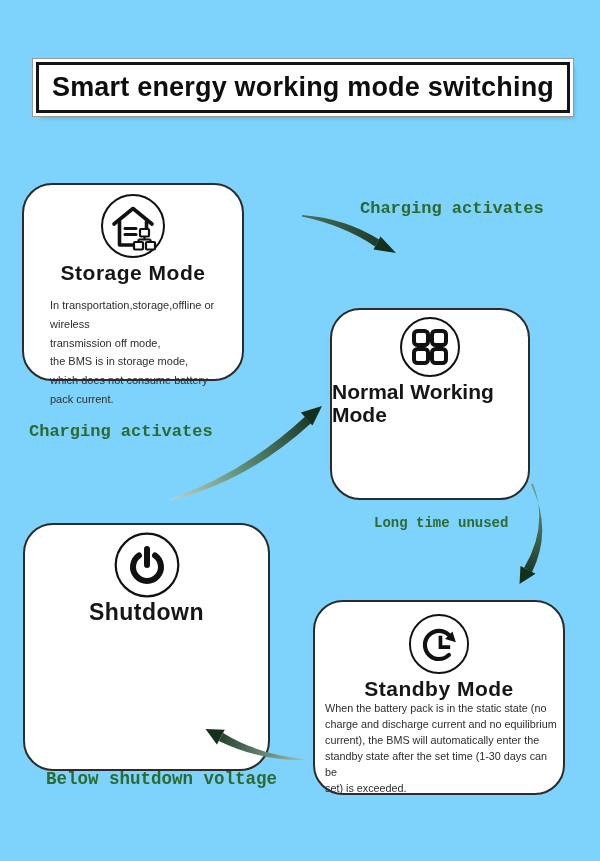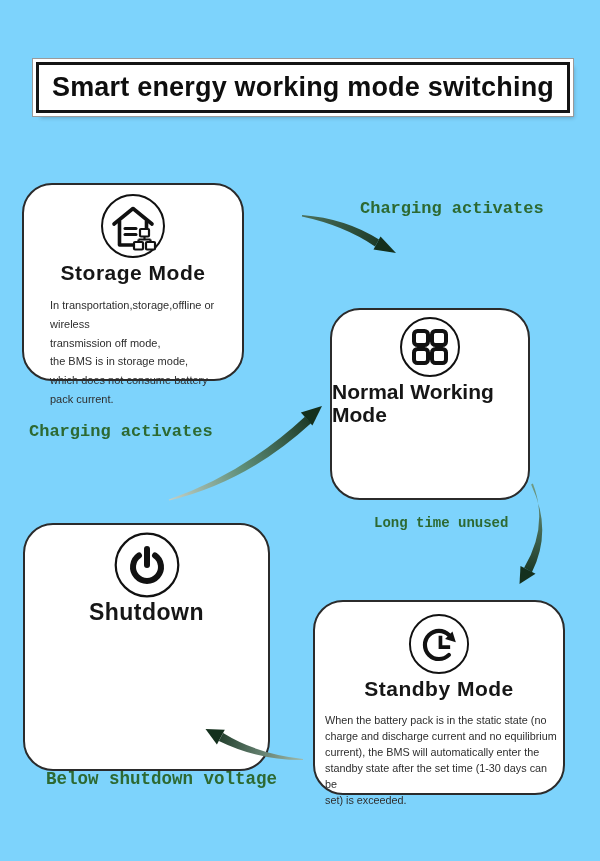--- a/index.html
+++ b/index.html
@@ -30,21 +30,21 @@
   .card .mode-title{font-weight:bold;color:#161616;line-height:1.1;margin-top:2px;}
   #card-storage  .mode-title{font-size:21px;letter-spacing:.5px;}
   #card-normal   .mode-title{font-size:21px;}
   #card-shutdown .mode-title{font-size:23px;letter-spacing:.5px;}
   #card-standby  .mode-title{font-size:21px;letter-spacing:.5px;}
 
   .card .mode-desc{align-self:stretch;white-space:pre-line;color:#2e2e2e;text-align:left;}
   #card-storage  .mode-desc{margin-top:12px;padding:0 8px 0 26px;font-size:11px;  line-height:18.8px;}
   #card-normal   .mode-desc{margin-top:4px; padding:0 2px 0 6px; font-size:10.6px;line-height:15.8px;}
   #card-shutdown .mode-desc{margin-top:5px; padding:0 4px 0 10px;font-size:10.8px;line-height:15.5px;}
-  #card-standby  .mode-desc{margin-top:12px;padding:0 4px 0 10px;font-size:10.8px;line-height:16px;}
+  #card-standby  .mode-desc{padding:0 4px 0 10px;font-size:10.8px;line-height:16px;}
 
   
   .flow-label{position:absolute;font-family:"Liberation Mono",monospace;font-weight:bold;
               color:#2d6932;white-space:nowrap;}
   #flow-label-0{left:360px;top:199px;font-size:17px;}
   #flow-label-1{left:29px; top:422px;font-size:17px;}
   #flow-label-2{left:374px;top:515px;font-size:14px;}
   #flow-label-3{left:46px; top:769px;font-size:17.5px;}
 
   

